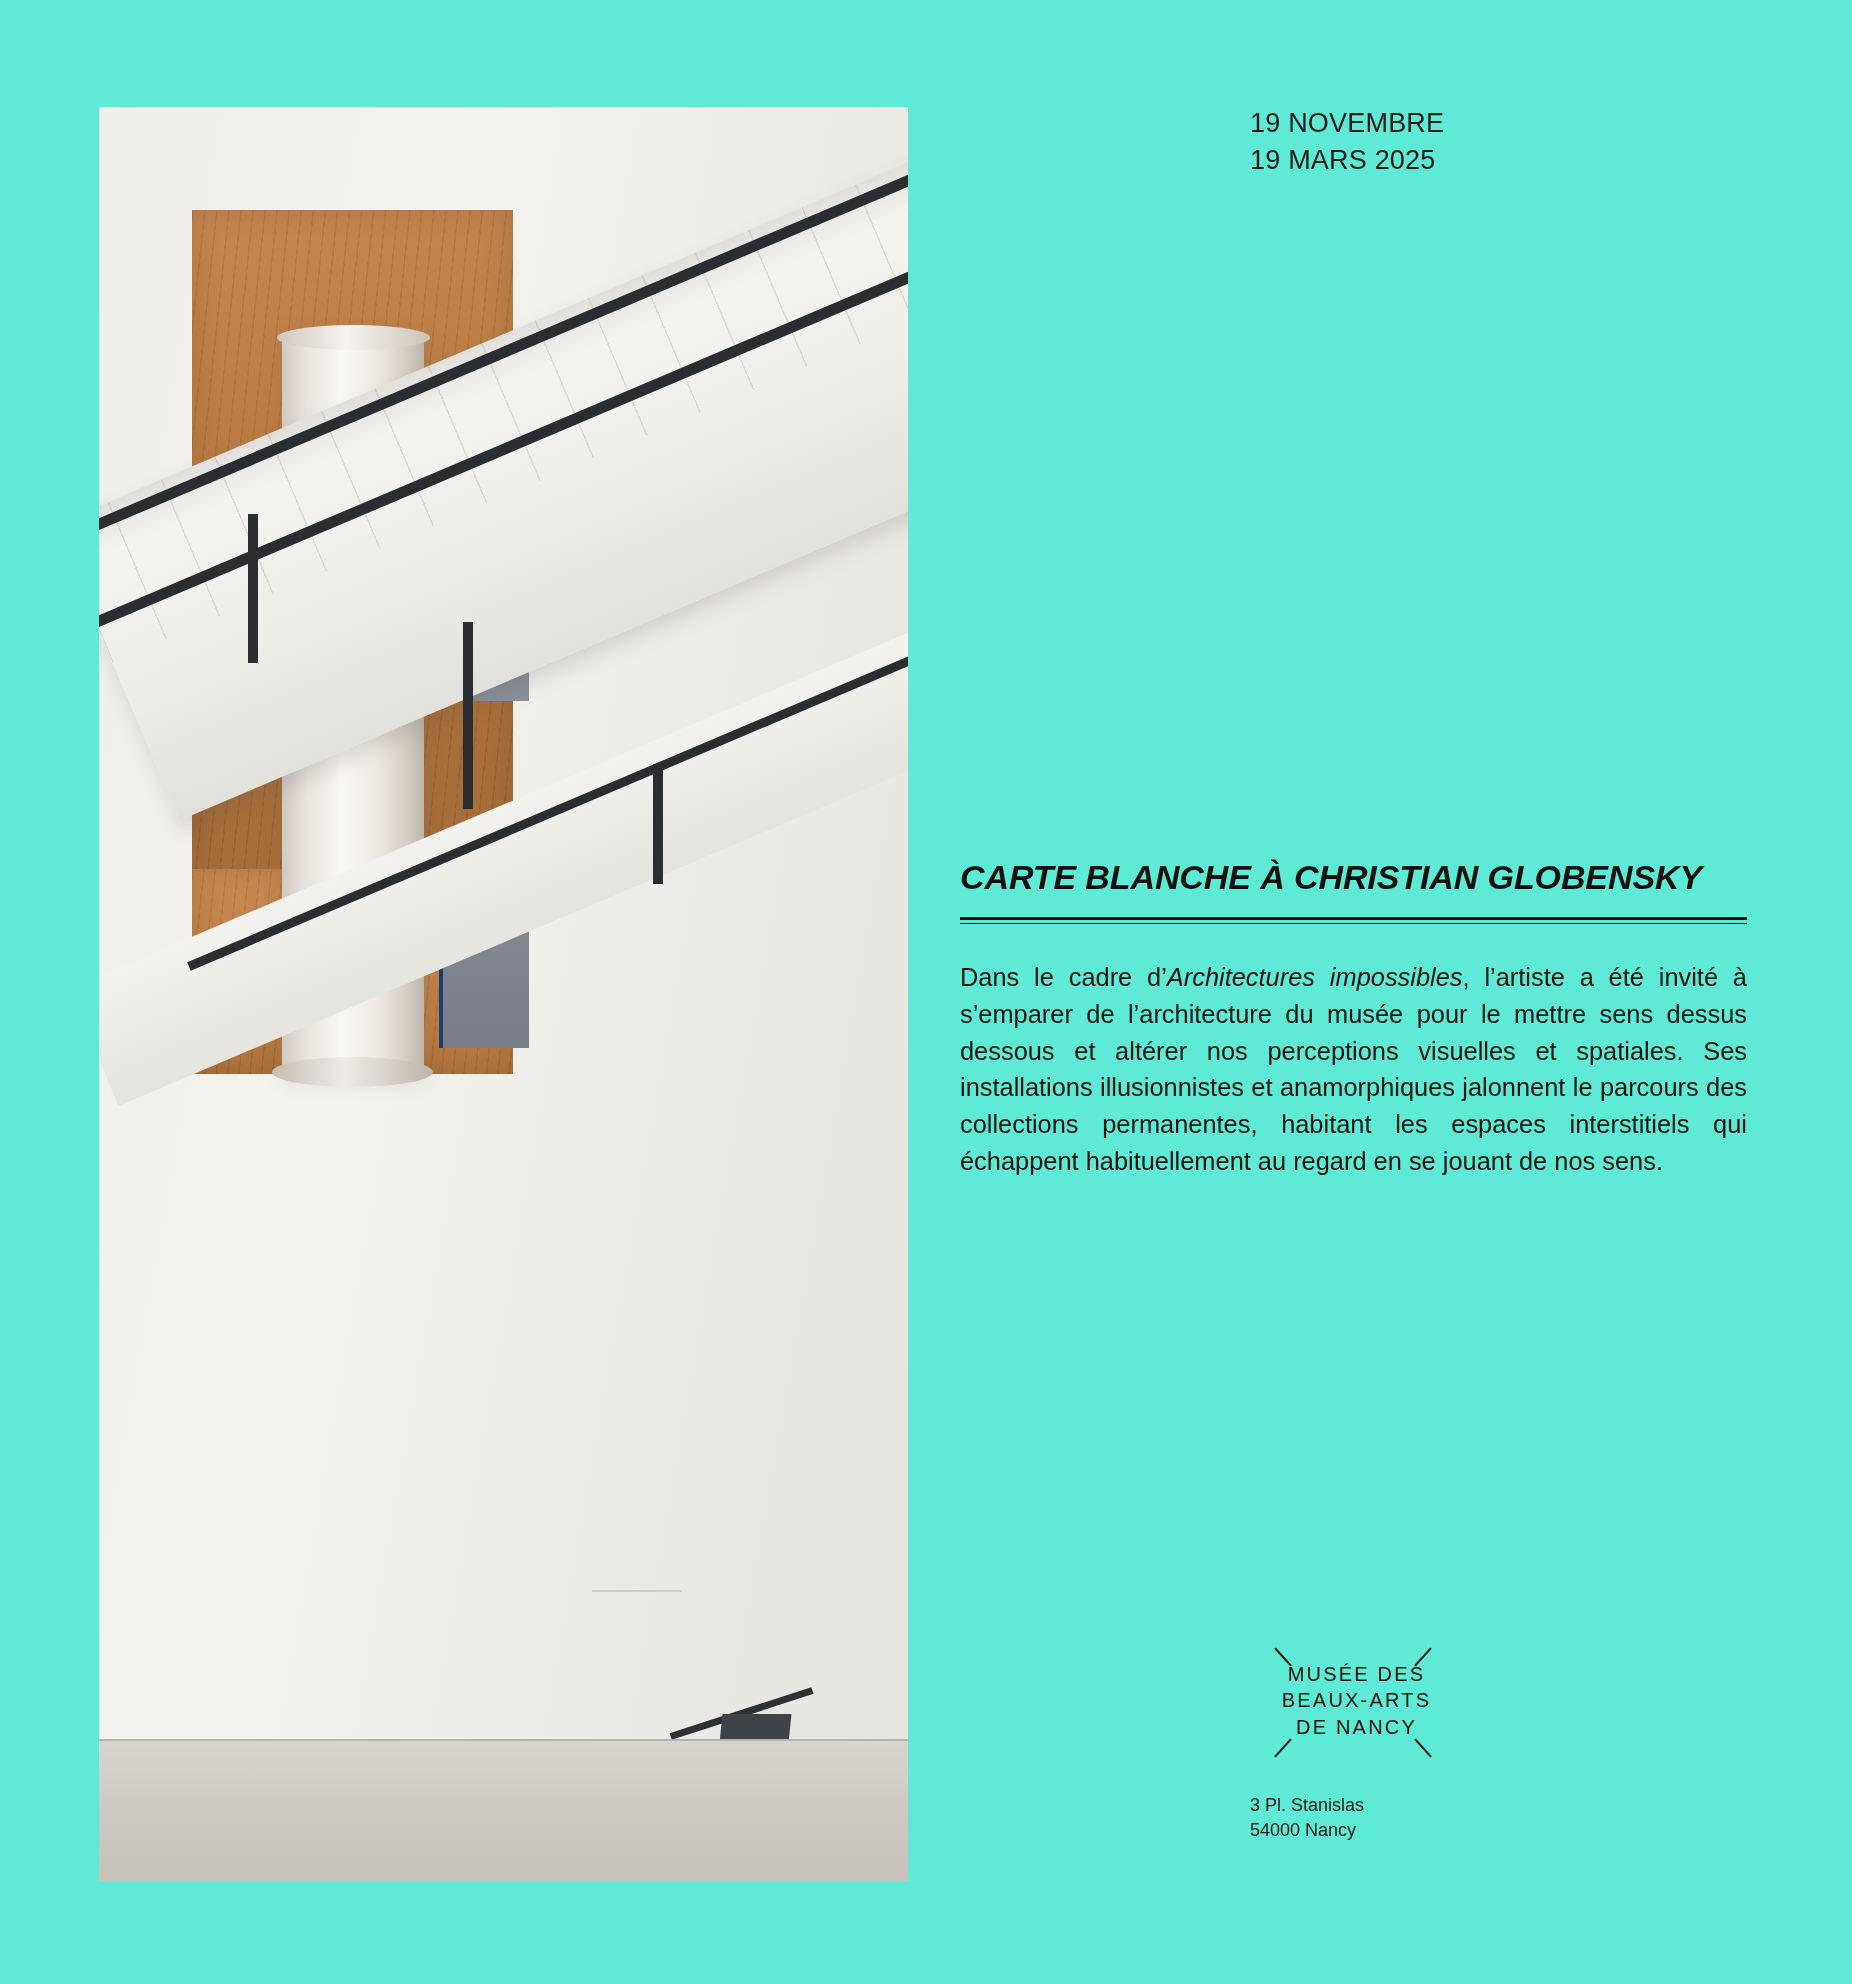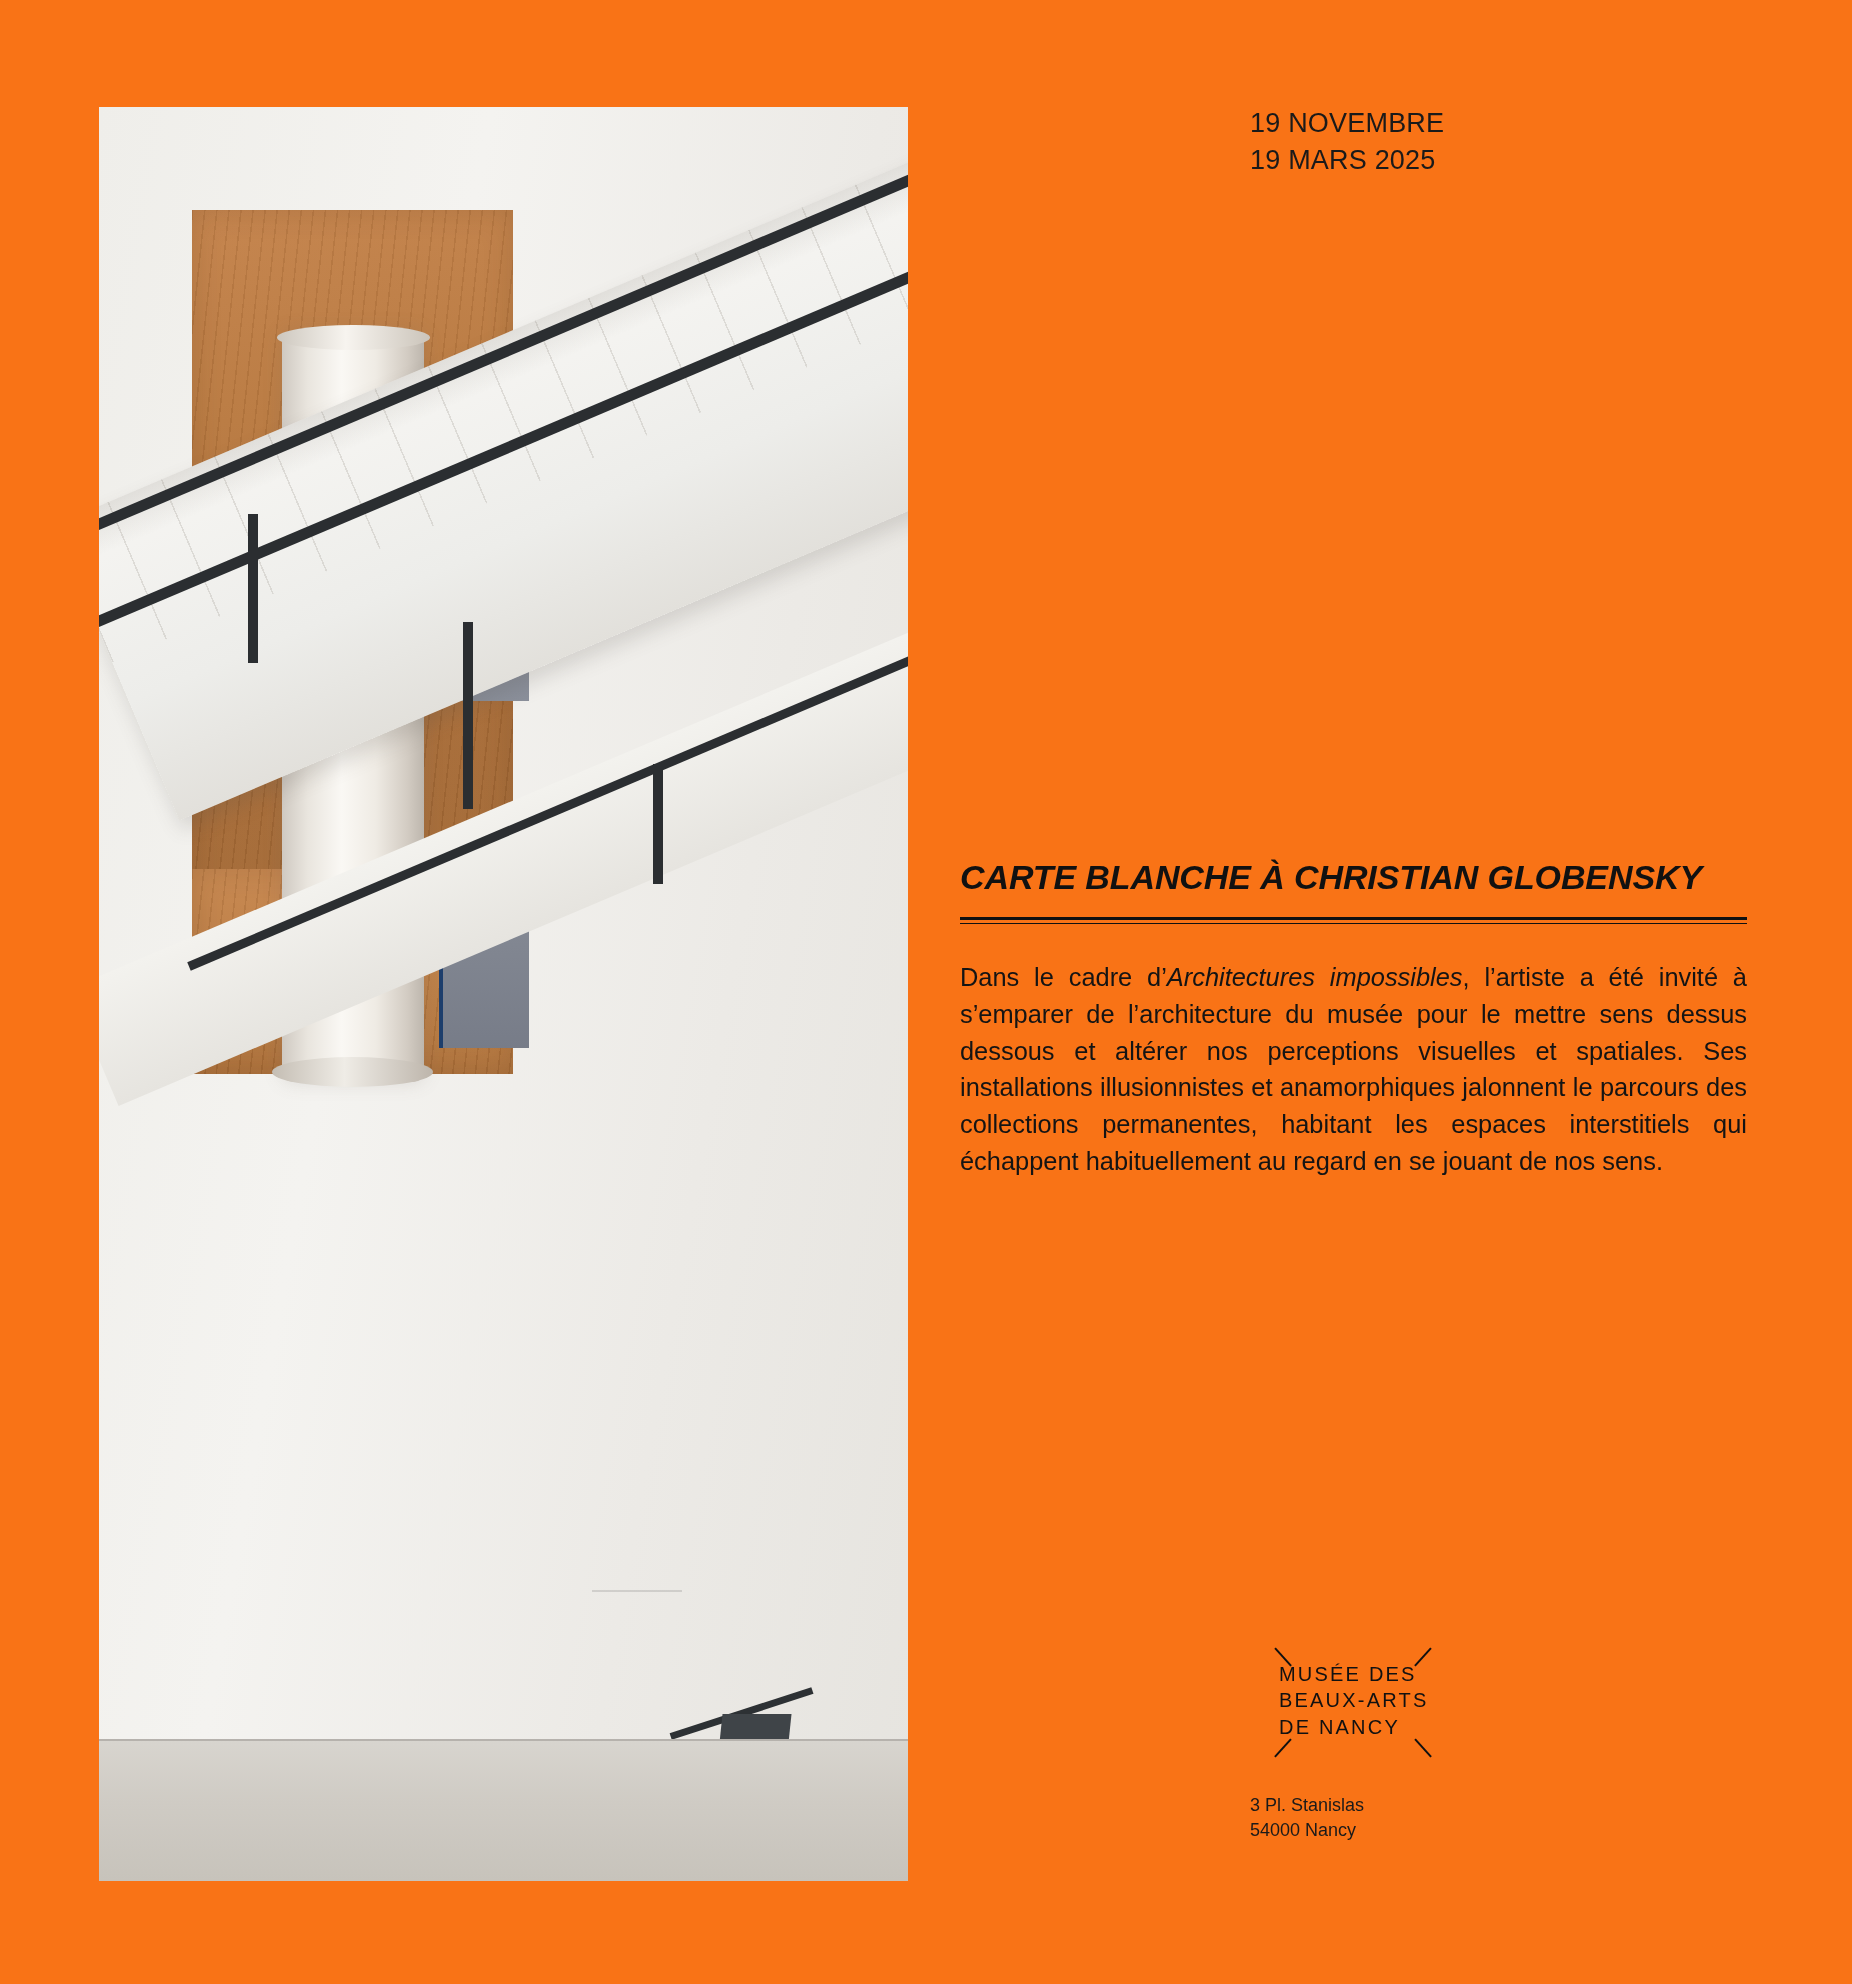--- a/index.html
+++ b/index.html
@@ -12,21 +12,21 @@
     height: 1985px;
     font-family: "Liberation Sans", sans-serif;
     color: #1a1a1a;
     position: relative;
     overflow: hidden;
   }
 
   .poster {
     position: absolute;
     inset: 0;
-    background: #f97316;
+    background: #5eead4;
   }
 
   
   .photo-frame {
     position: absolute;
     left: 99px;
     top: 107px;
     width: 809px;
     height: 1774px;
     overflow: hidden;
@@ -291,23 +291,24 @@
   
   .logo {
     position: absolute;
     left: 1263px;
     top: 1640px;
     width: 179px;
     height: 127px;
   }
   .logo-lines {
     position: absolute;
-    left: 16px;
+    left: 4px;
     top: 21px;
     width: 179px;
+    text-align: center;
     font-size: 20px;
     letter-spacing: 2.2px;
     line-height: 1.32;
     color: #111;
   }
   .tick {
     position: absolute;
     width: 24px;
     height: 2.2px;
     background: #111;

